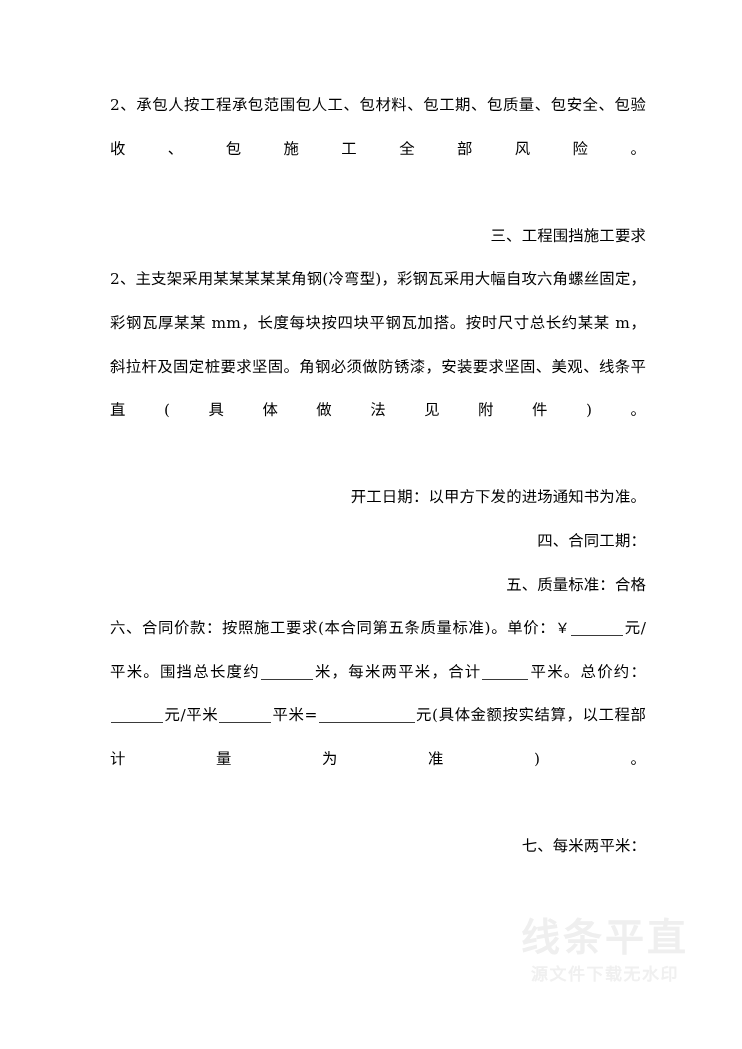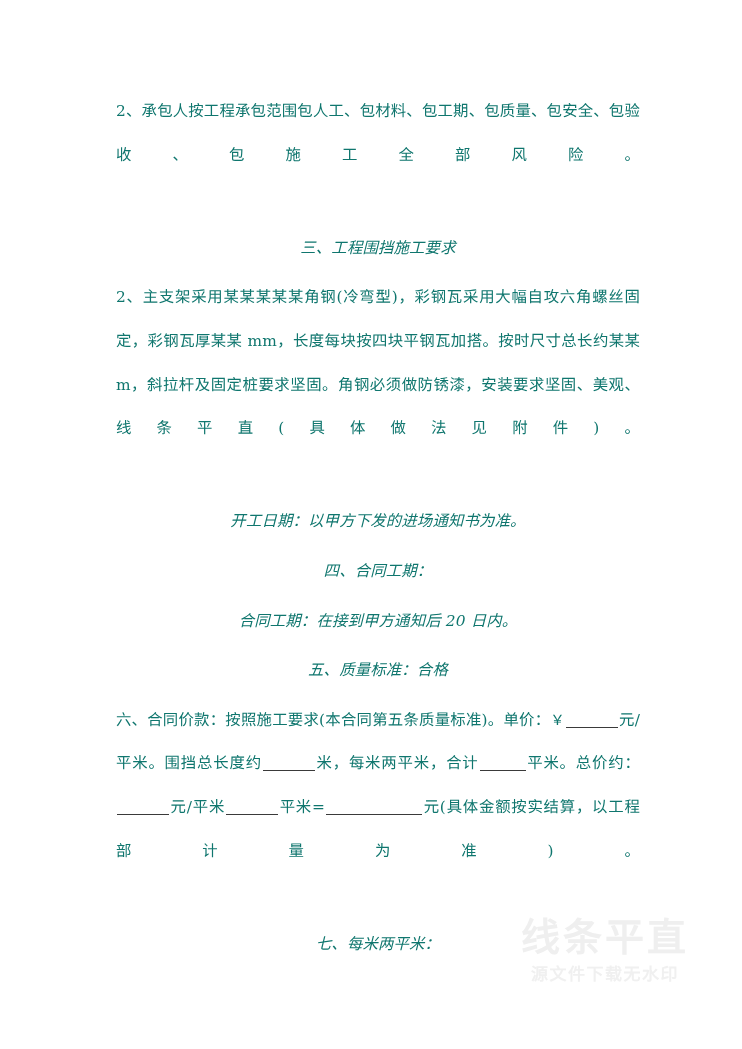--- a/index.html
+++ b/index.html
@@ -33,37 +33,36 @@
     top: 84px;
     width: 536px;
   }
 
   .para {
     font-size: 15.4px;
     line-height: 43.6px;
     letter-spacing: 0.15px;
     text-align: justify;
     text-justify: inter-ideograph;
-    margin: 6px;
-    color: #0f766e;
+    margin: 0;
+    color: #000000;
     word-break: break-all;
   }
 
   
   .para.flow {
     text-align: justify;
   }
   .para.flow::after {
     content: "";
     display: inline-block;
     width: 100%;
   }
   .para.single {
-    text-align: center;
-    font-style: italic;
+    text-align: right;
   }
 
   
   .blank {
     display: inline-block;
     border-bottom: 1.3px solid #3a3a3a;
     vertical-align: -3px;
     height: 15px;
     margin: 0 1px;
   }
@@ -117,21 +116,20 @@
 
     <p class="para single">三、工程围挡施工要求</p>
 
 
     <p class="para flow">2、主支架采用某某某某某角钢(冷弯型)，彩钢瓦采用大幅自攻六角螺丝固定，彩钢瓦厚某某 mm，长度每块按四块平钢瓦加搭。按时尺寸总长约某某 m，斜拉杆及固定桩要求坚固。角钢必须做防锈漆，安装要求坚固、美观、线条平直(具体做法见附件)。</p>
 
     <p class="para single">开工日期：以甲方下发的进场通知书为准。</p>
 
     <p class="para single">四、合同工期：</p>
 
-    <p class="para single">合同工期：在接到甲方通知后 20 日内。</p>
 
     <p class="para single">五、质量标准：合格</p>
 
     <p class="para flow"><span>六、合同价款：按照施工要求(本合同第五条质量标准)。单价：</span><span class="latin">￥</span><span class="blank w-m"></span><span>元/平米。围挡总长度约</span><span class="blank w-m"></span><span>米，每米两平米，合计</span><span class="blank w-s"></span><span>平米。总价约：</span><span class="blank w-m"></span><span>元/平米</span><span class="blank w-m"></span><span>平米=</span><span class="blank w-xl"></span><span>元(具体金额按实结算，以工程部计量为准)。</span></p>
 
     <p class="para single">七、每米两平米：</p>
 
     <p class="para flow"></p>
 
   </div>

